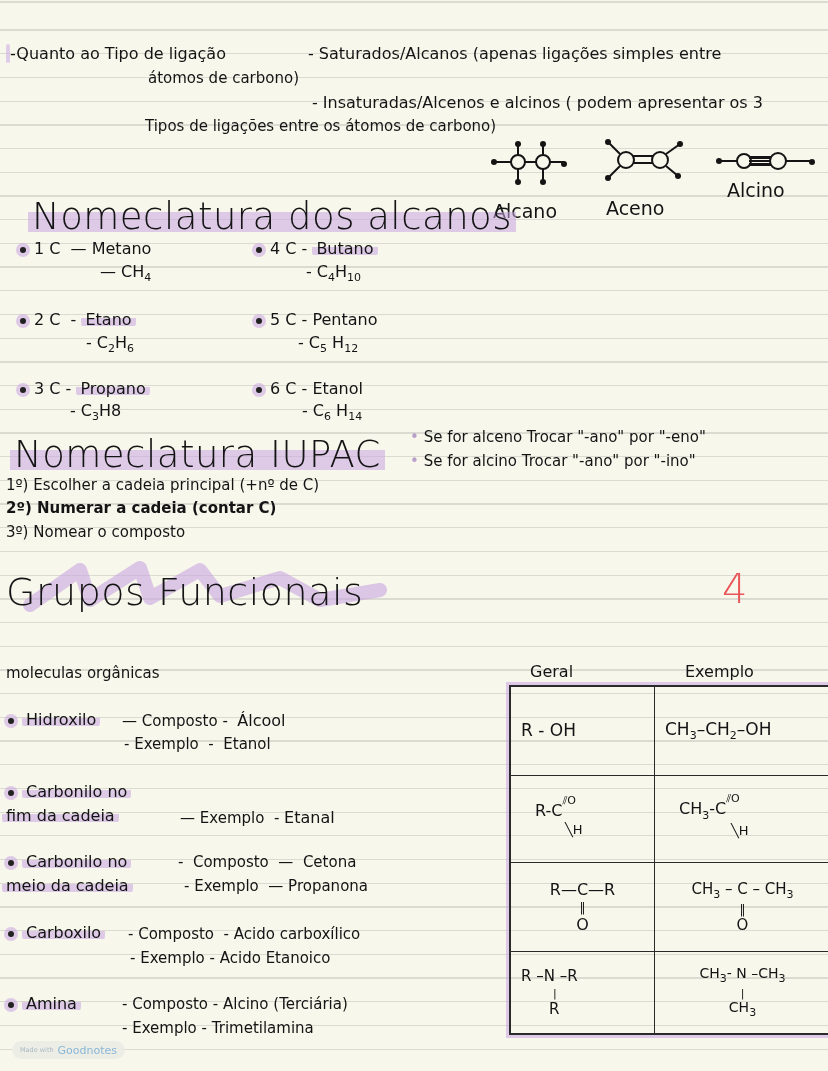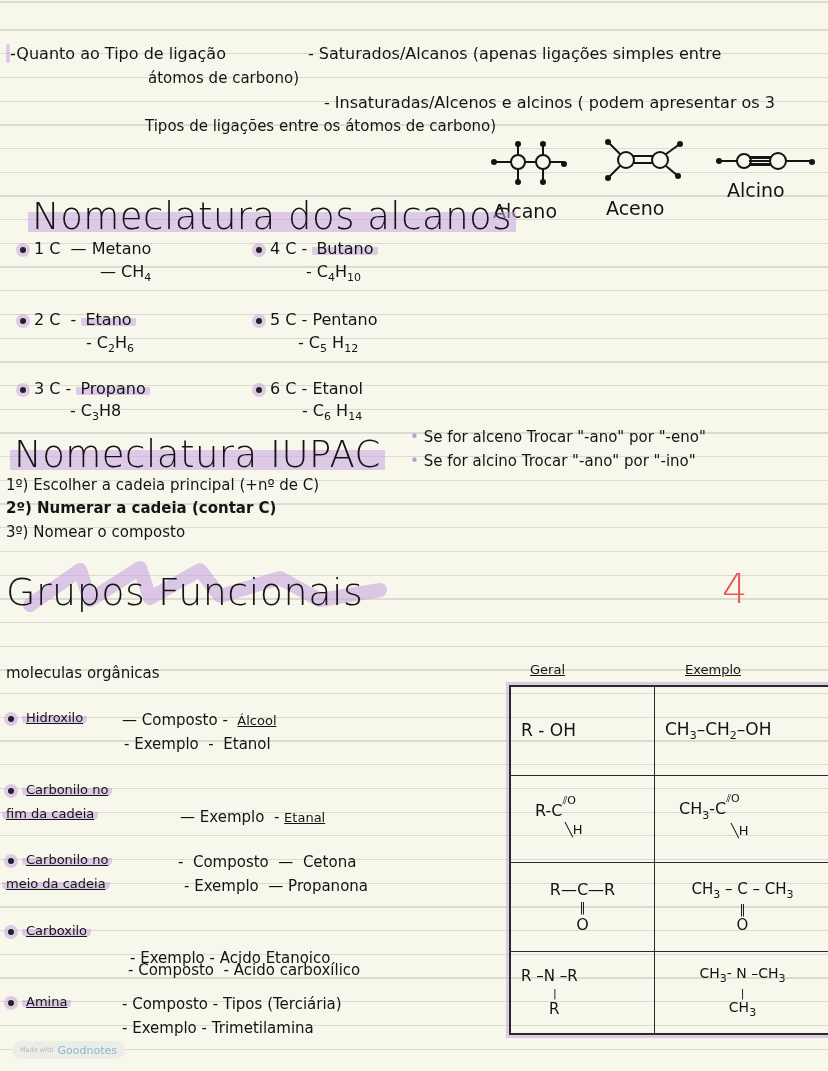--- a/index.html
+++ b/index.html
@@ -16,21 +16,21 @@
         transparent 0px, transparent 22.4px, #dcdbd2 22.4px, #dcdbd2 23.7px);
       background-position: 0 7px;
       z-index: 0;
     }
     .page { position: absolute; left: 0; top: 0; width: 828px; height: 1071px; z-index: 1; }
     .t { position: absolute; white-space: nowrap; font-family: "DejaVu Sans", sans-serif; }
     .hl { background: linear-gradient(to bottom, transparent 40%, rgba(200,165,225,0.55) 40%, rgba(200,165,225,0.55) 85%, transparent 85%); border-radius: 6px; padding: 0 4px; }
     .hl-dash { background: rgba(205,175,230,0.6); border-radius: 4px; padding: 0 2px; }
     .s15 { font-size: 15px; }
     .s16 { font-size: 16px; }
-    .s17 { font-size: 13px; text-decoration: underline; }
+    .s17 { font-size: 16px; }
     .title-lg { font-size: 37px; letter-spacing: 0.5px; font-weight: 300; }
     .title-xl { font-size: 38px; letter-spacing: 0.5px; font-weight: 300; }
     .bullet-dot { display: inline-block; width: 6px; height: 6px; border-radius: 50%; background: #222; margin-right: 8px; vertical-align: middle; box-shadow: 0 0 0 4px rgba(200,165,225,0.55); }
     
     .fg-table {
       position: absolute; left: 509px; top: 685px; width: 323px; height: 350px;
       border: 2px solid #2a2a2a; box-shadow: 0 0 0 3px rgba(200,165,225,0.55);
       border-collapse: collapse;
     }
     .fg-table td { border: 1.5px solid #2a2a2a; padding: 0 10px; vertical-align: middle; font-size: 16px; }
@@ -51,21 +51,21 @@
 
 <div class="ruled"></div>
 
 <div class="page">
 
   <div class="t s16" style="left:308px;top:44px;">- Saturados/Alcanos (apenas ligações simples entre</div>
   <div class="t s16" style="left:6px;top:44px;">
     <span class="hl-dash"></span><span>-Quanto ao Tipo de ligação</span>
   </div>
   <div class="t s15" style="left:148px;top:69px;">átomos de carbono)</div>
-  <div class="t s16" style="left:312px;top:93px;margin-left:12px;">- Insaturadas/Alcenos e alcinos ( podem apresentar os 3</div>
+  <div class="t s16" style="left:312px;top:93px;">- Insaturadas/Alcenos e alcinos ( podem apresentar os 3</div>
   <div class="t s15" style="left:145px;top:117px;">Tipos de ligações entre os átomos de carbono)</div>
 
   <svg class="t" style="left:490px;top:138px;" width="90" height="60">
     <g stroke="#141414" stroke-width="2" fill="none">
       <line x1="4" y1="24" x2="74" y2="24"></line>
       <circle cx="28" cy="24" r="7" fill="#f8f7ec"></circle>
       <circle cx="53" cy="24" r="7" fill="#f8f7ec"></circle>
       <line x1="28" y1="6" x2="28" y2="17"></line>
         <line x1="28" y1="31" x2="28" y2="44"></line>
       <line x1="53" y1="6" x2="53" y2="17"></line>
@@ -218,32 +218,32 @@
   <div class="t s15" style="left:178px;top:853px;">
     - &nbsp;<span>Composto</span> &nbsp;— &nbsp;<span>Cetona</span>
   </div>
   <div class="t s15" style="left:184px;top:877px;">
     - <span>Exemplo</span> &nbsp;— <span>Propanona</span>
   </div>
 
   <div class="t s17" style="left:8px;top:923px;">
     <span class="bullet-dot"></span><span class="hl">Carboxilo</span>
   </div>
-  <div class="t s15" style="left:128px;top:925px;margin-top:36px;">
+  <div class="t s15" style="left:128px;top:925px;">
     - <span>Composto</span> &nbsp;- <span>Acido carboxílico</span>
   </div>
   <div class="t s15" style="left:130px;top:949px;">
     - <span>Exemplo</span> - <span>Acido Etanoico</span>
   </div>
 
   <div class="t s17" style="left:8px;top:994px;">
     <span class="bullet-dot"></span><span class="hl">Amina</span>
   </div>
   <div class="t s15" style="left:122px;top:995px;">
-    - <span>Composto</span> - <span>Tipos (Terciária)</span>
+    - <span>Composto</span> - <span>Alcino (Terciária)</span>
   </div>
   <div class="t s15" style="left:122px;top:1019px;">
     - <span>Exemplo</span> - <span>Trimetilamina</span>
   </div>
 
   <table class="fg-table">
     <tbody>
         <tr style="height:72px;">
       <td class="c1"><span class="formula" style="font-size:17px;">R - OH</span></td>
       <td><span class="formula" style="font-size:17px;">CH<sub>3</sub>–CH<sub>2</sub>–OH</span></td>

